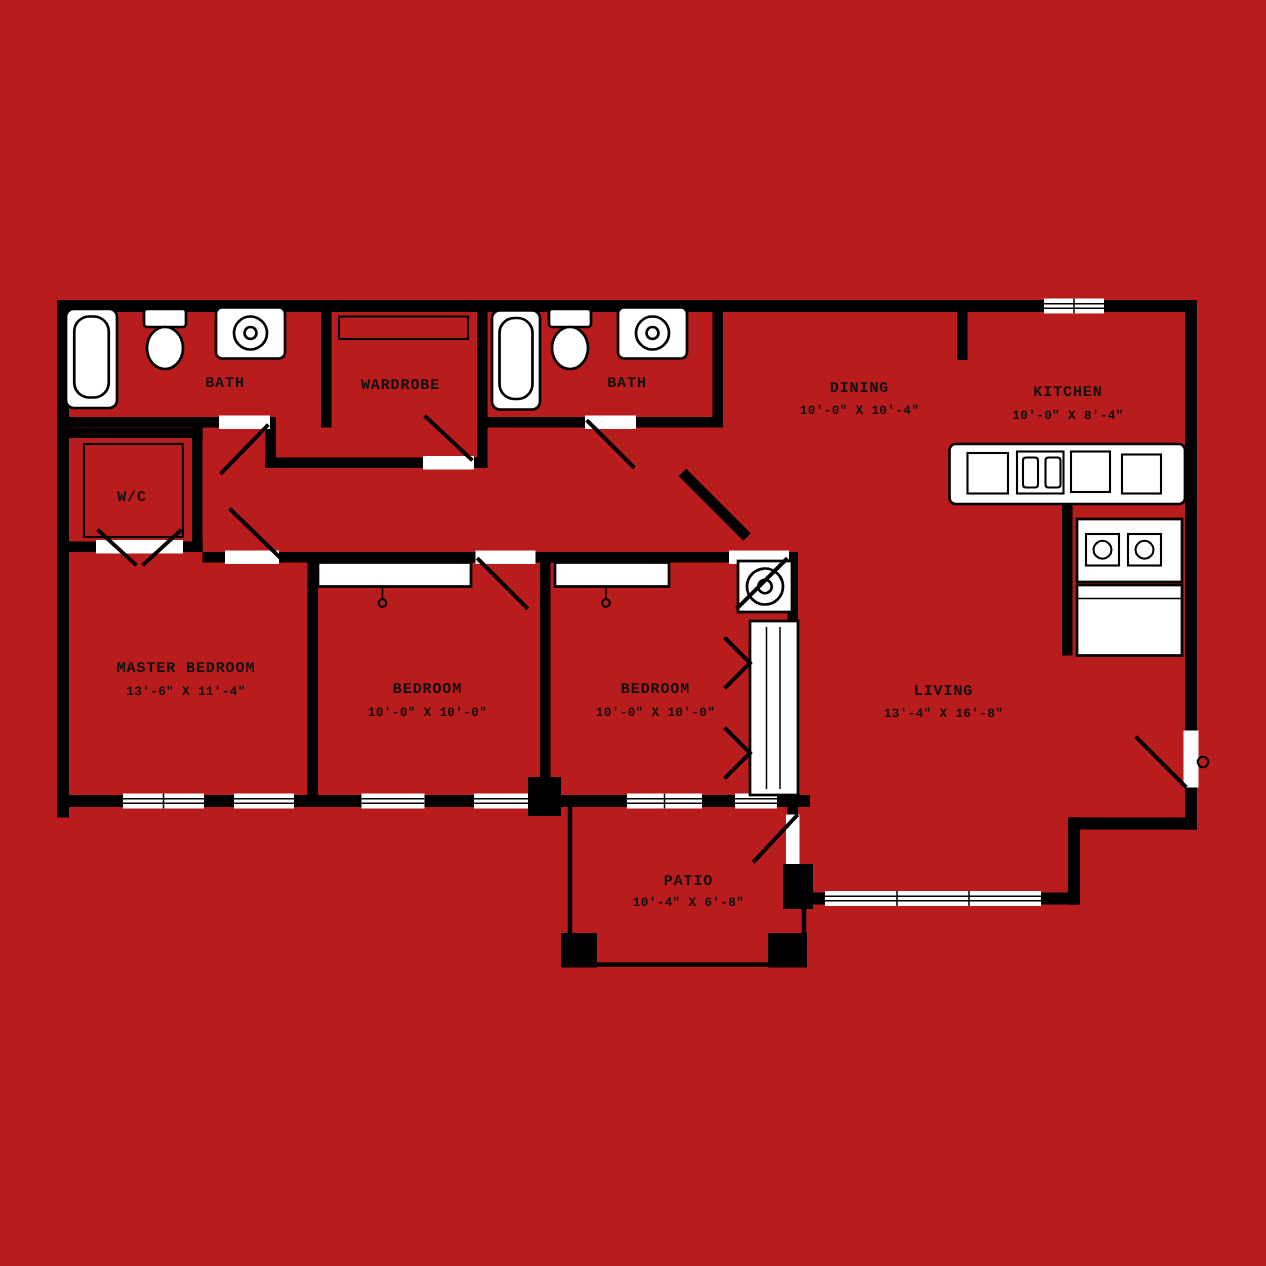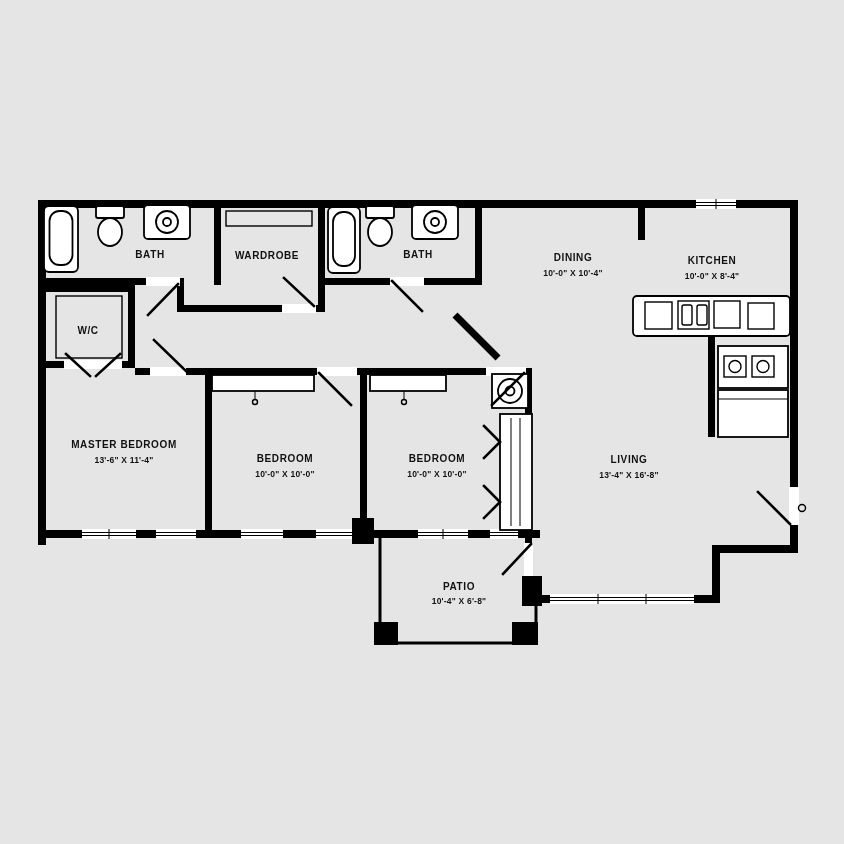--- a/index.html
+++ b/index.html
@@ -1,17 +1,17 @@
 <!DOCTYPE html>
 <html><head>
 <meta charset="utf-8">
 <style>
   html,body{margin:0;padding:0;background:#ffffff;}
-  .stage{position:relative;width:844px;height:844px;background:#e5e5e5;overflow:hidden;
-         font-family:Liberation Sans, sans-serif;}
+  .stage{position:relative;width:844px;height:844px;background:#b91c1c;overflow:hidden;
+         font-family:Liberation Mono, monospace;}
   svg{position:absolute;left:0;top:0;}
   .wall{fill:#000000;}
   .open{fill:#ffffff;}
   .fix{fill:#ffffff;stroke:#000000;stroke-width:1.8;}
   .thin{fill:none;stroke:#000000;stroke-width:1.4;}
   .glaz{stroke:#000000;stroke-width:1;}
   .leaf{stroke:#000000;stroke-width:2.6;stroke-linecap:square;}
   .porch{fill:none;stroke:#000000;stroke-width:3;}
   .post{fill:#000000;}
   .room-label{font-size:10px;font-weight:bold;letter-spacing:.6px;fill:#111111;text-anchor:middle;}

